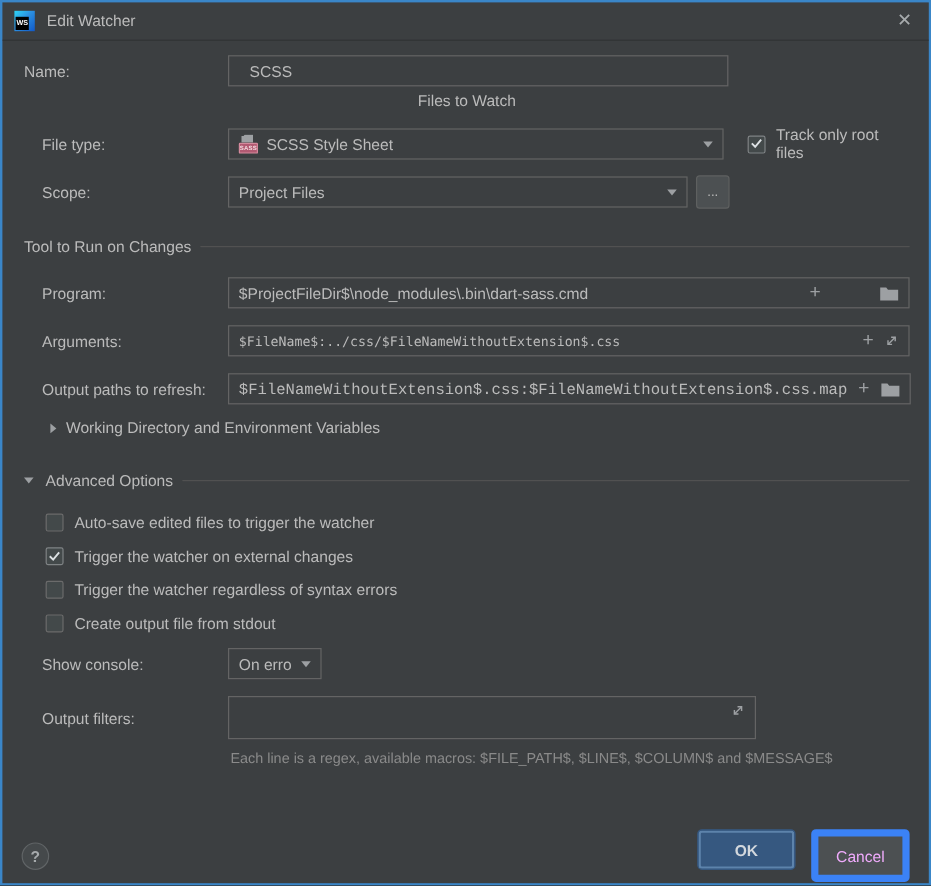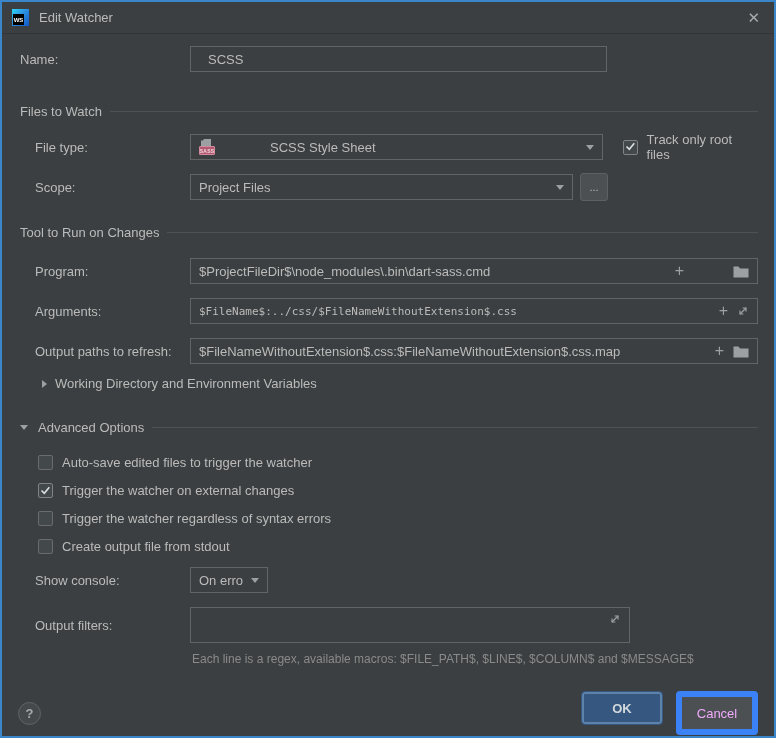--- a/index.html
+++ b/index.html
@@ -191,28 +191,28 @@
     <span class="close-btn">✕</span>
   </div>
 
   <div class="content">
 
     <div class="row" style="margin-top:12px;">
       <span class="lbl top">Name:</span>
       <input class="text-input" style="width: 417px;" value="SCSS">
     </div>
 
-    <div class="section" style="margin-top:32px;">
+    <div class="section" style="margin-top:4px;flex-direction:column;">
       <span class="sec-title">Files to Watch</span>
       <span class="rule"></span>
     </div>
 
     <div class="row" style="margin-top:13px;">
       <span class="lbl indent">File type:</span>
-      <div class="combo" style="width:415px;gap:48px;">
+      <div class="combo" style="width:415px;">
         <span class="sass-icon">
           <span class="file"></span>
           <span class="badge">SASS</span>
         </span>
         <span class="combo-text">SCSS Style Sheet</span>
         <span class="arrow-down"></span>
       </div>
       <div class="cb-group" style="margin-left:20px;">
         <span class="checkbox checked">
           <svg class="mark" width="11" height="9" viewBox="0 0 11 9">
@@ -262,21 +262,21 @@
                 <path d="M5.6 3H9v3.4"></path>
                 <path d="M3 5.6V9h3.4"></path>
               </g>
             </svg>
         </span>
       </div>
     </div>
 
     <div class="row" style="margin-top:14px;">
       <span class="lbl indent">Output paths to refresh:</span>
-      <div class="field" style="width:570px;">
+      <div class="field" style="width:570px;font-family:Liberation Mono, monospace;">
         <span class="field-text">$FileNameWithoutExtension$.css:$FileNameWithoutExtension$.css.map</span>
         <span class="ic plus-ic">+</span>
         <span class="ic">
           <svg width="16" height="13" viewBox="0 0 16 13">
               <path d="M0.5 1.5h5l1.5 2h8.5v9h-15z" fill="#9da0a3"></path>
             </svg>
         </span>
       </div>
     </div>
 

